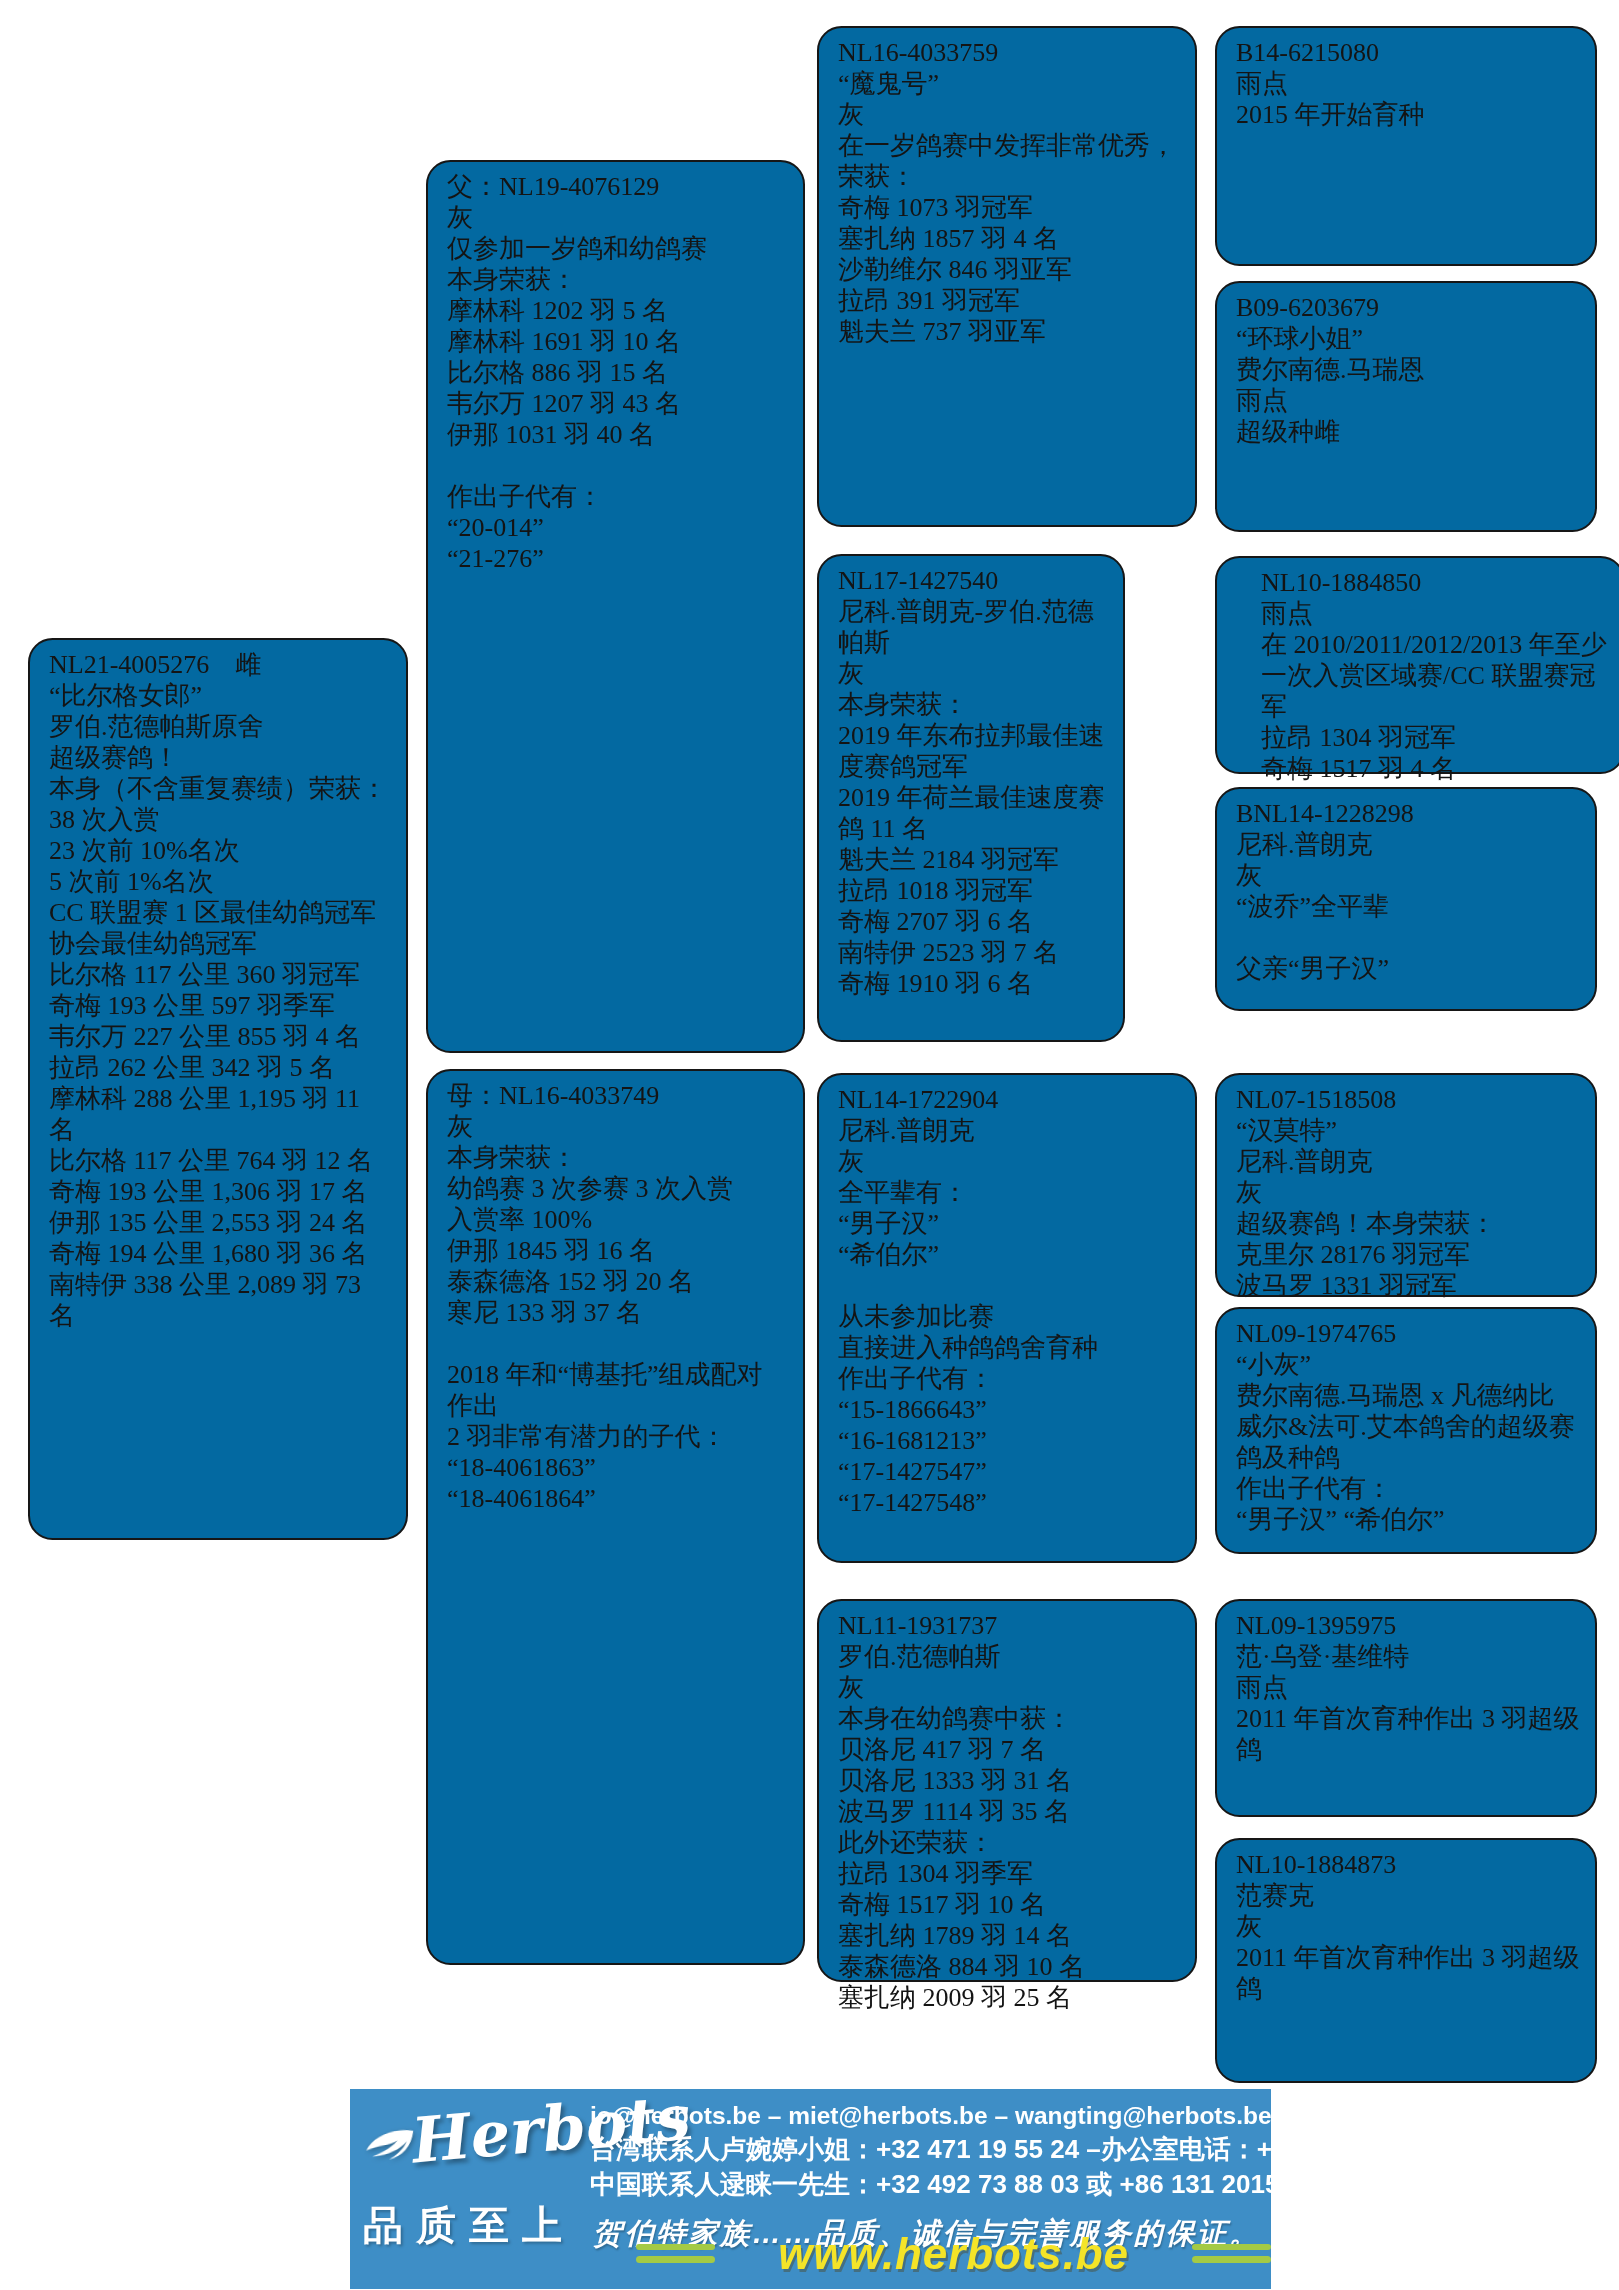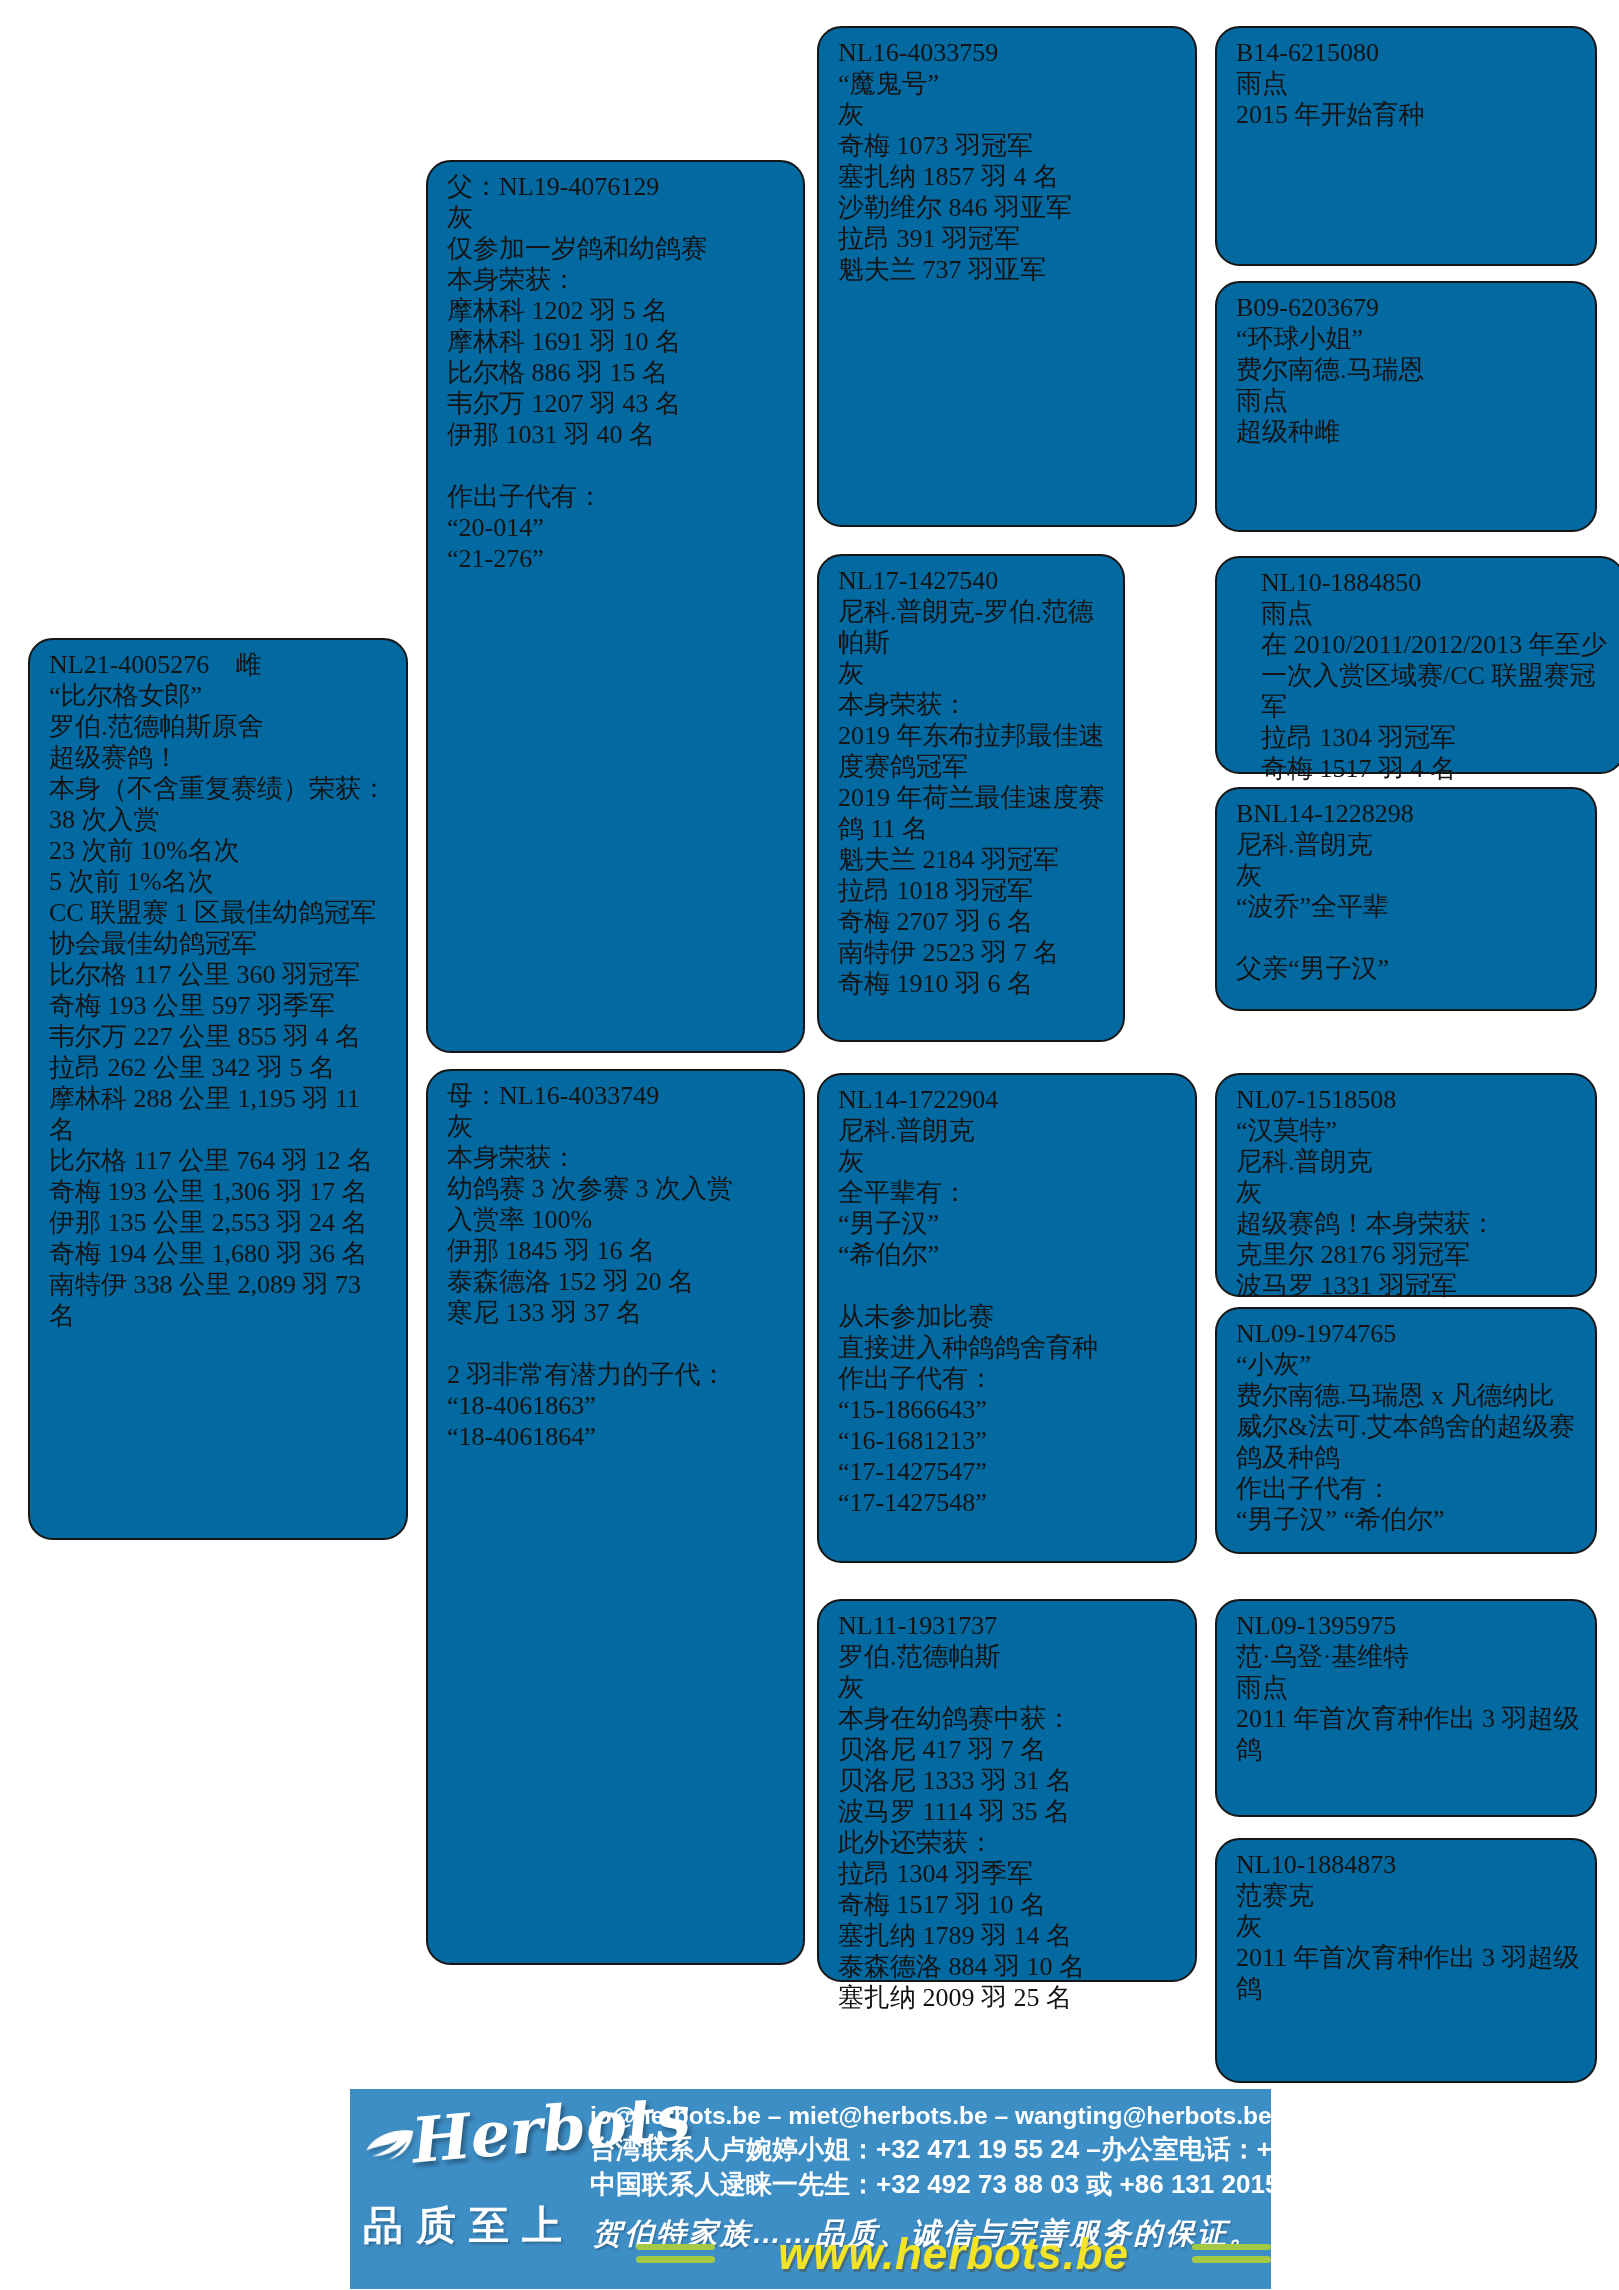--- a/index.html
+++ b/index.html
@@ -119,28 +119,30 @@
 <div class="pbox" id="box-mother">
     <div class="ln">母：NL16-4033749</div>
     <div class="ln">灰</div>
     <div class="ln">本身荣获：</div>
     <div class="ln">幼鸽赛 3 次参赛 3 次入赏</div>
     <div class="ln">入赏率 100%</div>
     <div class="ln">伊那 1845 羽 16 名</div>
     <div class="ln">泰森德洛 152 羽 20 名</div>
     <div class="ln">寒尼 133 羽 37 名</div>
     <div class="ln"></div>
+    <div class="ln">2018 年和“博基托”组成配对作出</div>
     <div class="ln">2 羽非常有潜力的子代：</div>
     <div class="ln">“18-4061863”</div>
     <div class="ln">“18-4061864”</div>
   </div>
 <div class="pbox" id="box-gf">
     <div class="ln">NL16-4033759</div>
     <div class="ln">“魔鬼号”</div>
     <div class="ln">灰</div>
+    <div class="ln">在一岁鸽赛中发挥非常优秀，荣获：</div>
     <div class="ln">奇梅 1073 羽冠军</div>
     <div class="ln">塞扎纳 1857 羽 4 名</div>
     <div class="ln">沙勒维尔 846 羽亚军</div>
     <div class="ln">拉昂 391 羽冠军</div>
     <div class="ln">魁夫兰 737 羽亚军</div>
   </div>
 <div class="pbox" id="box-gm">
     <div class="ln">NL17-1427540</div>
     <div class="ln">尼科.普朗克-罗伯.范德帕斯</div>
     <div class="ln">灰</div>

